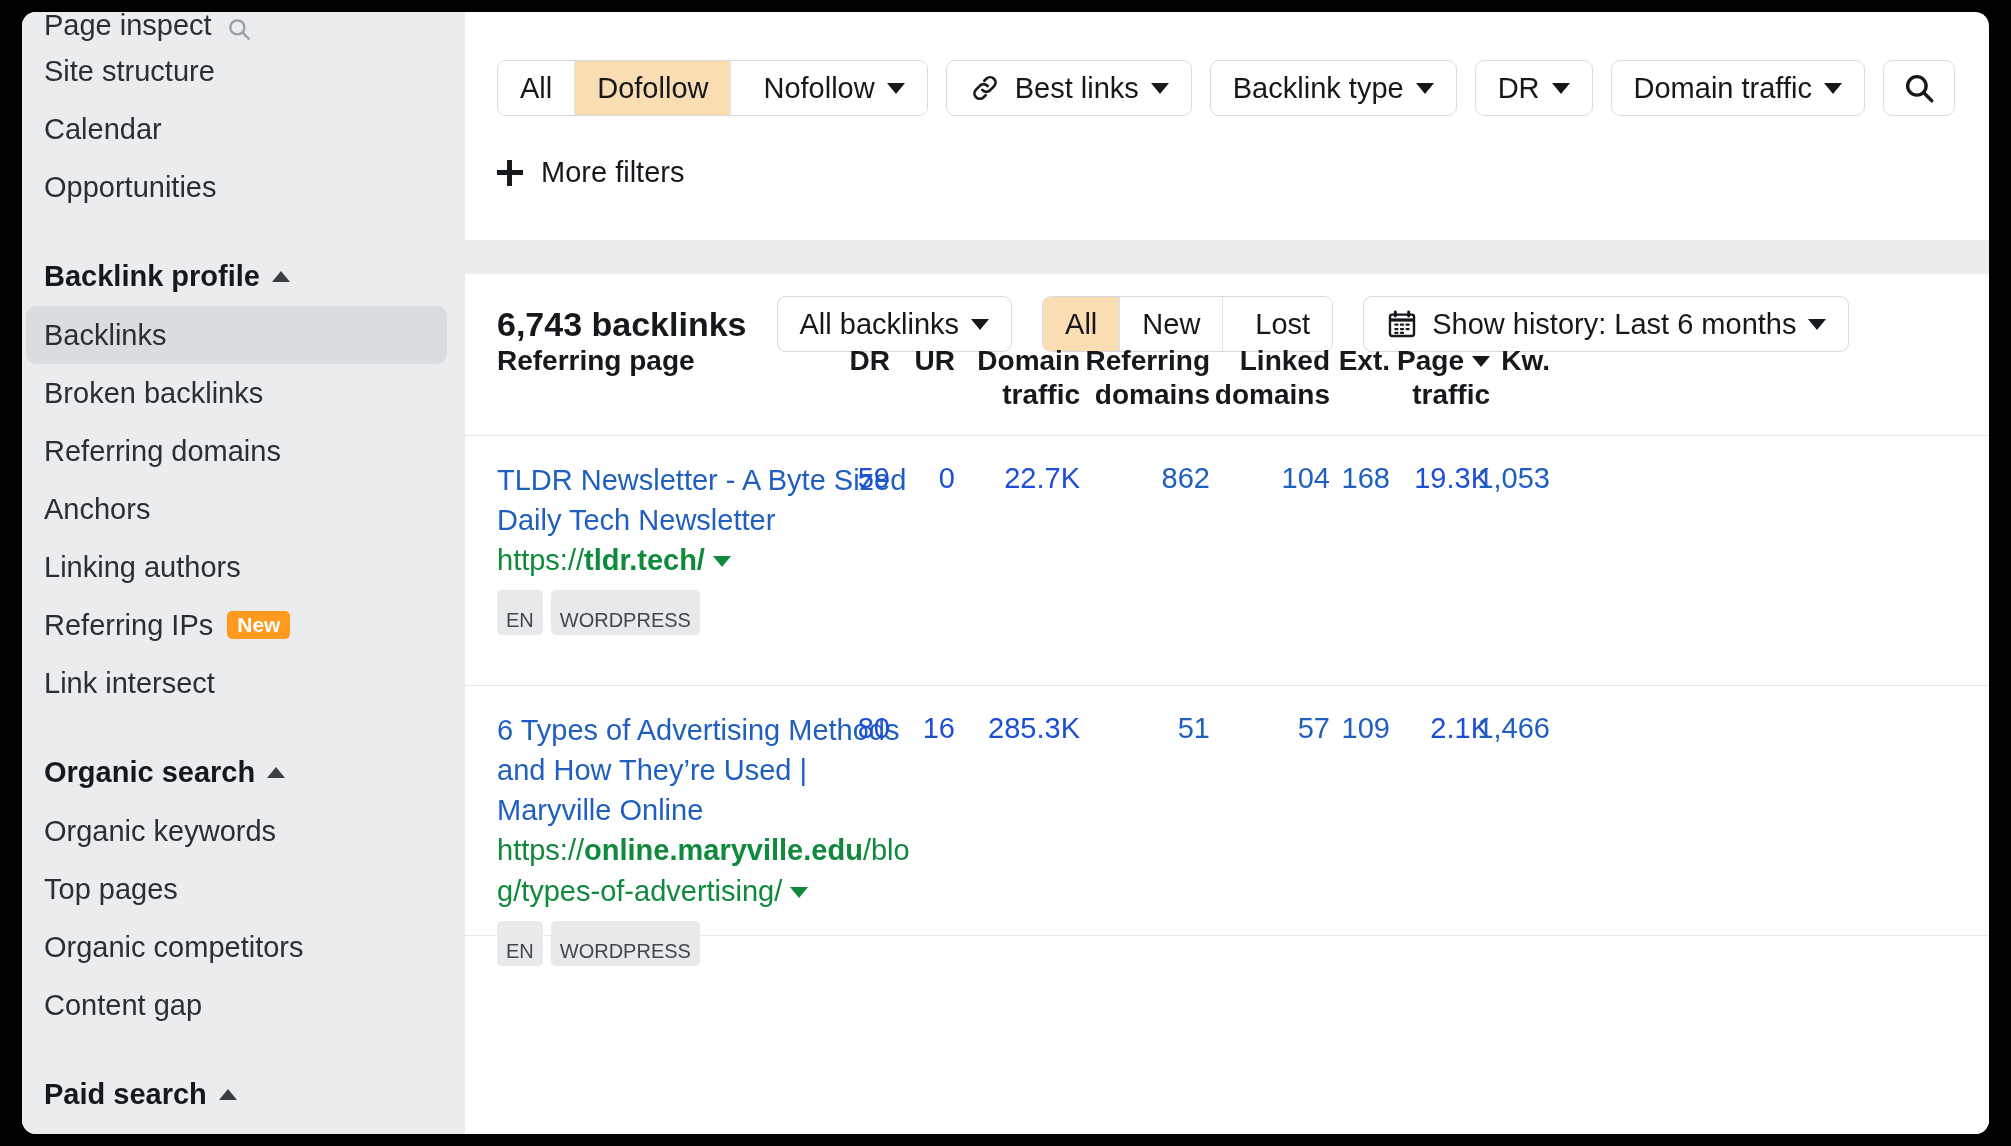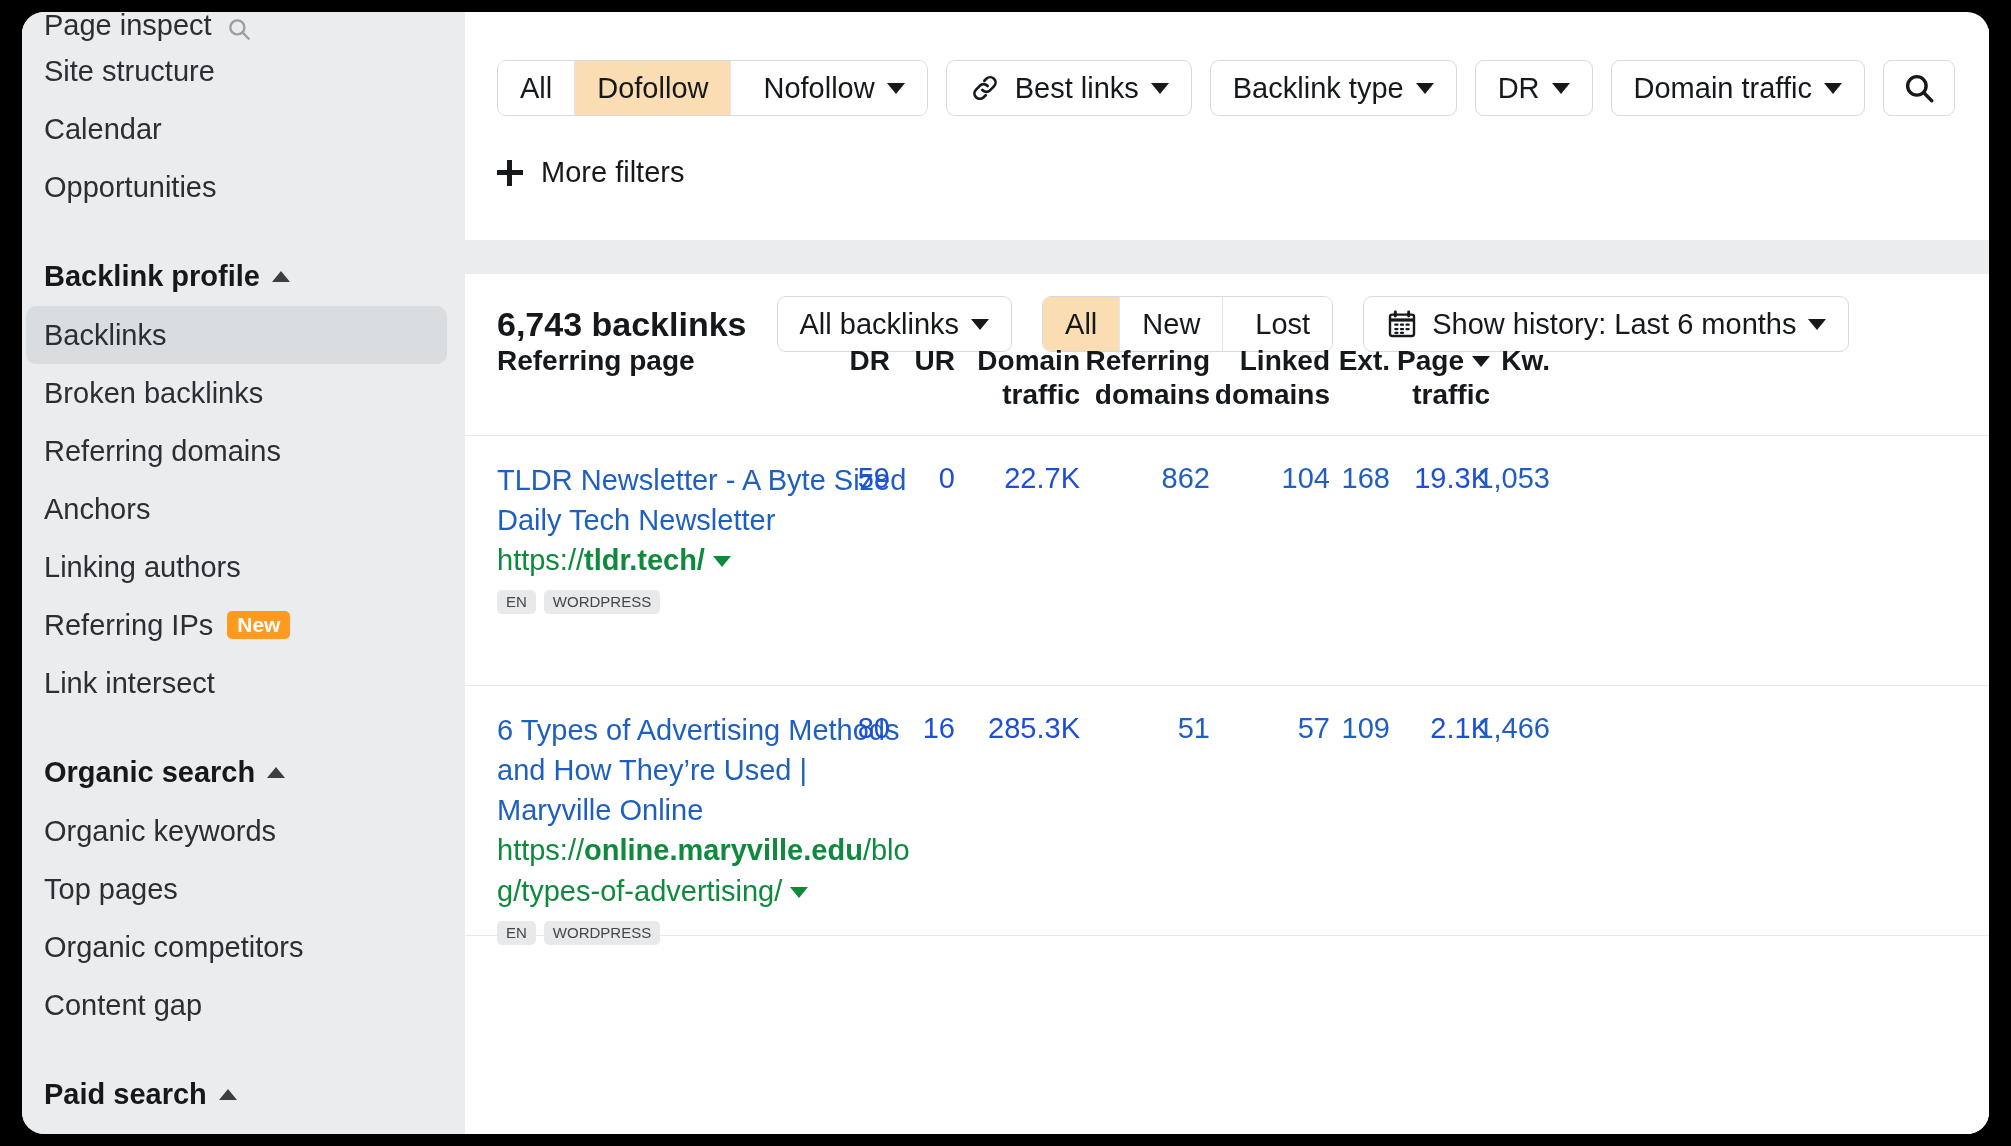--- a/index.html
+++ b/index.html
@@ -17,21 +17,21 @@
     width: 2011px; height: 1146px;
     background: #000000;
     border-radius: 34px;
     overflow: hidden;
   }
   #window-inner {
     position: absolute;
     left: 22px; top: 12px;
     width: 1967px; height: 1122px;
     background: #ffffff;
-    border-radius: 22px;
+    border-radius: 14px;
     overflow: hidden;
   }
 
   
   #sidebar {
     position: absolute;
     left: 0; top: 0;
     width: 443px; height: 1122px;
     background: #eaecee;
     overflow: hidden;
@@ -209,22 +209,22 @@
     width: 0; height: 0;
     border-left: 9px solid transparent;
     border-right: 9px solid transparent;
     border-top: 11px solid #0f8a3c;
     vertical-align: 3px;
   }
   .tagrow { margin-top: 9px; display: flex; gap: 8px; }
   .tag {
     background: #e7e9eb;
     color: #42474c;
-    font-size: 15px;
-    padding: 4px 9px 5px 9px;
+    font-size: 20px;
+    padding: 20px 9px 5px 9px;
     border-radius: 5px;
     line-height: 1;
     white-space: nowrap;
   }
   .num {
     position: absolute;
     font-size: 29px;
     color: #1d4ed8;
     text-align: right;
     white-space: nowrap;

